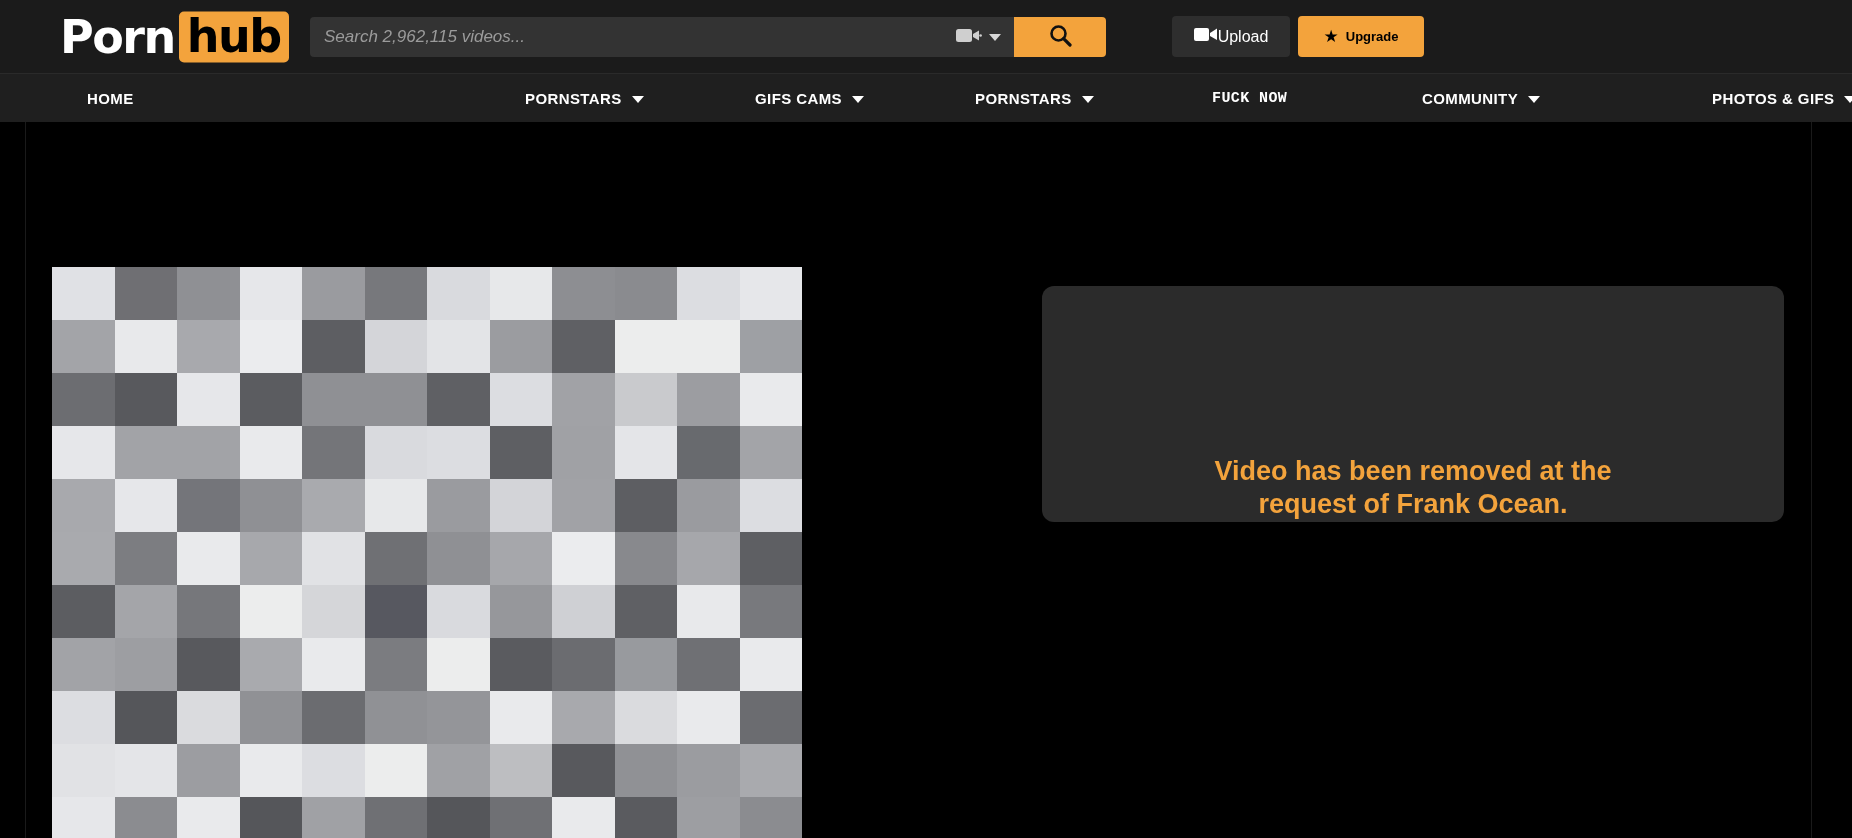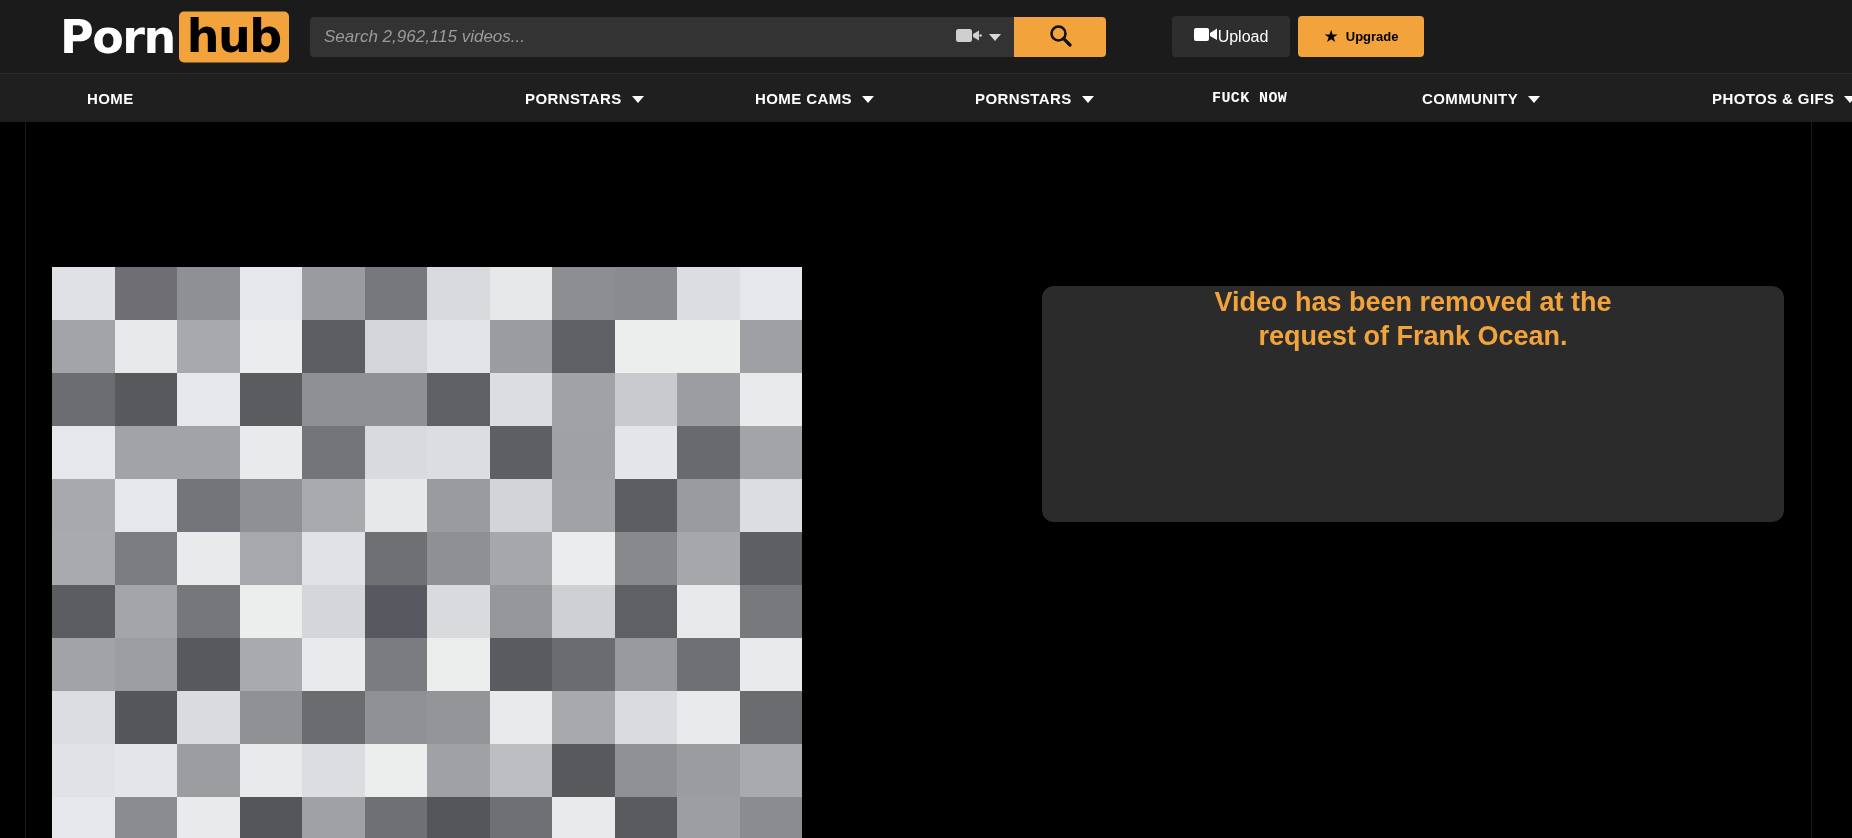--- a/index.html
+++ b/index.html
@@ -174,21 +174,21 @@
   }
   .pixel-block i { display: block; width: 100%; height: 100%; }
 
   
   .notice {
     position: absolute;
     left: 1016px; top: 164px;
     width: 742px; height: 236px;
     background: #2b2b2b;
     border-radius: 12px;
-    display: flex; align-items: flex-start; justify-content: center;
+    display: flex; align-items: flex-end; justify-content: center;
     z-index: 3;
   }
   .notice-text {
     color: #f3a33c;
     font-size: 27px;
     font-weight: 700;
     line-height: 1.25;
     text-align: center;
     max-width: 430px;
     font-family: "Liberation Sans", sans-serif;
@@ -248,21 +248,21 @@
   <div class="navbar">
     <div class="nav-inner" id="nav-inner">
         <div class="nav-item" style="left: 87px;">
           <span>HOME</span>
         </div>
         <div class="nav-item" style="left: 525px;">
           <span>PORNSTARS</span>
           <span class="nav-caret"></span>
         </div>
         <div class="nav-item" style="left: 755px;">
-          <span>HOME CAMS</span>
+          <span>GIFS CAMS</span>
           <span class="nav-caret"></span>
         </div>
         <div class="nav-item" style="left: 975px;">
           <span>PORNSTARS</span>
           <span class="nav-caret"></span>
         </div>
         <div class="nav-item" style="left: 1212px; font-family: Liberation Mono, monospace;">
           <span>FUCK NOW</span>
         </div>
         <div class="nav-item" style="left: 1422px;">

